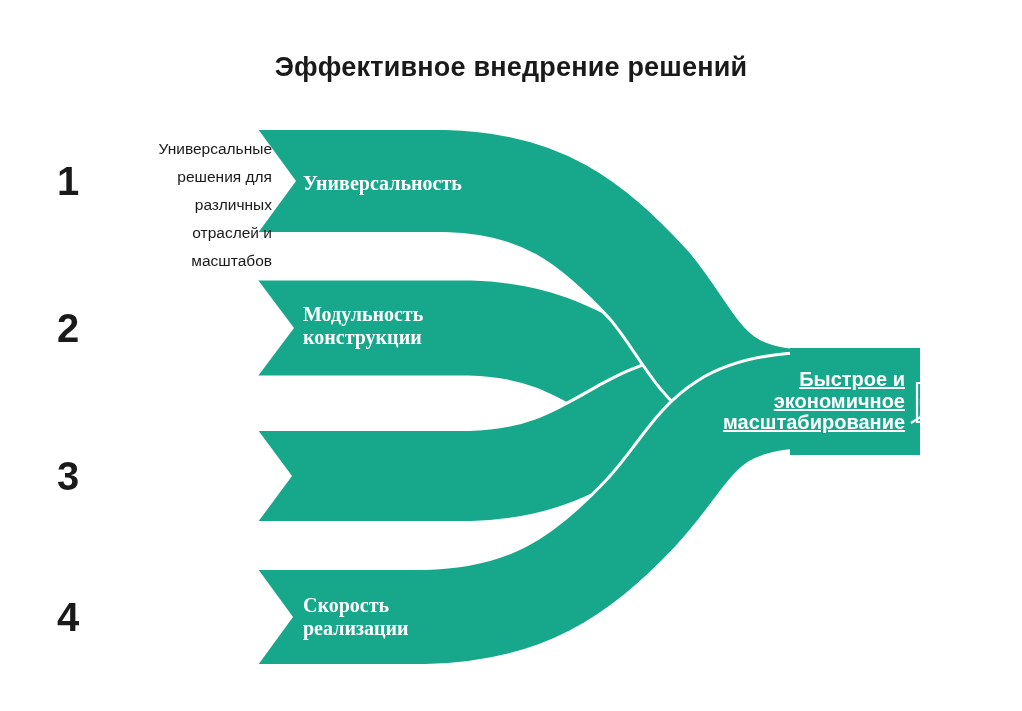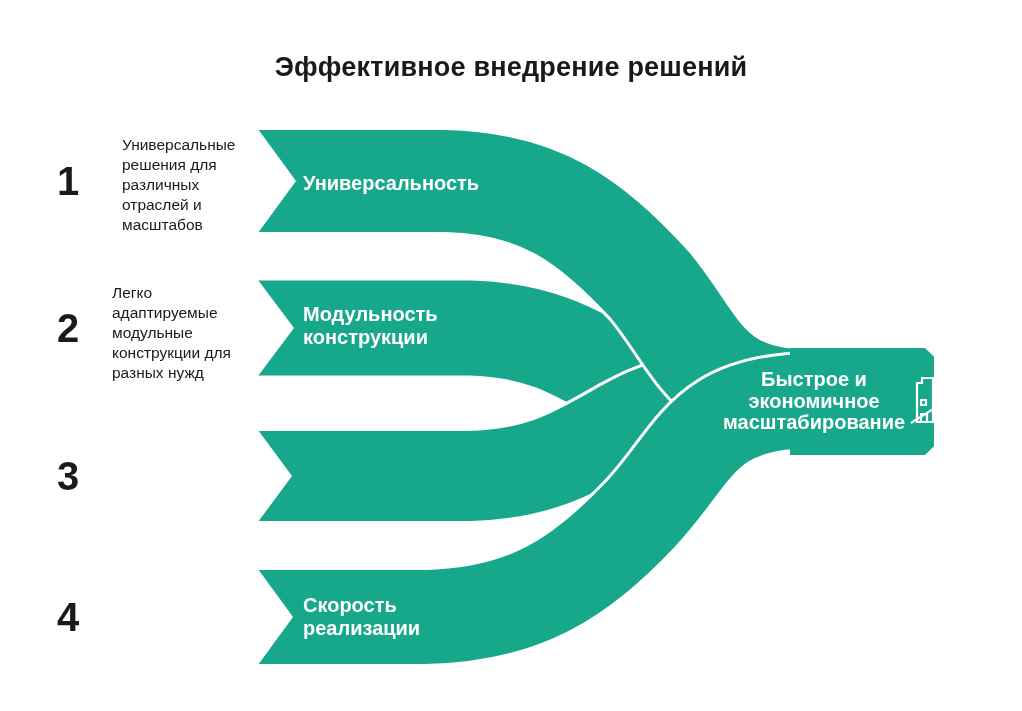--- a/index.html
+++ b/index.html
@@ -1,42 +1,42 @@
 <!DOCTYPE html>
 <html><head>
 <meta charset="utf-8">
 <style>
   :root{ --accent:#17A88C; --ink:#1A1A1A; --band-text:#FFFFFF; }
   html,body{margin:0;padding:0;background:#fff;}
   .stage{
     position:relative; width:920px; height:711px; overflow:hidden; background:#fff;
     font-family:"Liberation Sans","DejaVu Sans",sans-serif;
-    padding-left:14px;
   }
   .abs{position:absolute;}
   .title{
     left:0; top:50px; width:1022px; text-align:center;
     font-size:27px; line-height:34px; font-weight:bold; color:var(--ink);
     letter-spacing:.2px;
   }
   .num{
     width:44px; text-align:center; font-size:40px; line-height:40px;
     font-weight:bold; color:var(--ink);
   }
   .desc{
-    width:150px; font-size:15.5px; line-height:20px; color:var(--ink);
+    width:150px; font-size:15.5px; line-height:28px; color:var(--ink);
     white-space:pre-line;
+    text-align:right;
   }
   .band-label{
     left:303px; width:230px; font-size:20px; line-height:23px; font-weight:bold;
-    color:var(--band-text); white-space:pre-line;
+    color:var(--band-text); white-space:pre-line;font-family:Liberation Serif, serif;
   }
   .result-label{
-    left:723px; width:182px; text-align:center; font-size:20px; line-height:21.5px;
-    font-weight:bold; color:var(--band-text); white-space:pre-line;
+    left:723px; width:182px; text-align:right; font-size:20px; line-height:21.5px;
+    font-weight:bold; color:var(--band-text); white-space:pre-line;text-decoration:underline;
   }
   svg{display:block;}
   .ribbon{fill:none; stroke:var(--accent);}
   .ribbon-outline{fill:none; stroke:#fff;}
   .notch{fill:#fff;}
   .arrowhead{fill:var(--accent);}
   .icon-stroke{fill:none; stroke:#fff; stroke-width:2.2; stroke-linecap:butt; stroke-linejoin:miter;}
 </style>
 </head>
 <body>
@@ -69,25 +69,20 @@
 
   <div class="abs num" style="left:46px; top:161px">1</div>
   <div class="abs desc" style="left:122px; top:135px">Универсальные
 решения для
 различных
 отраслей и
 масштабов</div>
   <div class="abs band-label" style="top:172px">Универсальность</div>
 
   <div class="abs num" style="left:46px; top:308px">2</div>
-  <div class="abs desc" style="left:112px; top:283px">Легко
-адаптируемые
-модульные
-конструкции для
-разных нужд</div>
   <div class="abs band-label" style="top:303px">Модульность
 конструкции</div>
 
   <div class="abs num" style="left:46px; top:456px">3</div>
 
   <div class="abs num" style="left:46px; top:597px">4</div>
   <div class="abs band-label" style="top:594px">Скорость
 реализации</div>
 
   <div class="abs result-label" style="top:369px">Быстрое и

